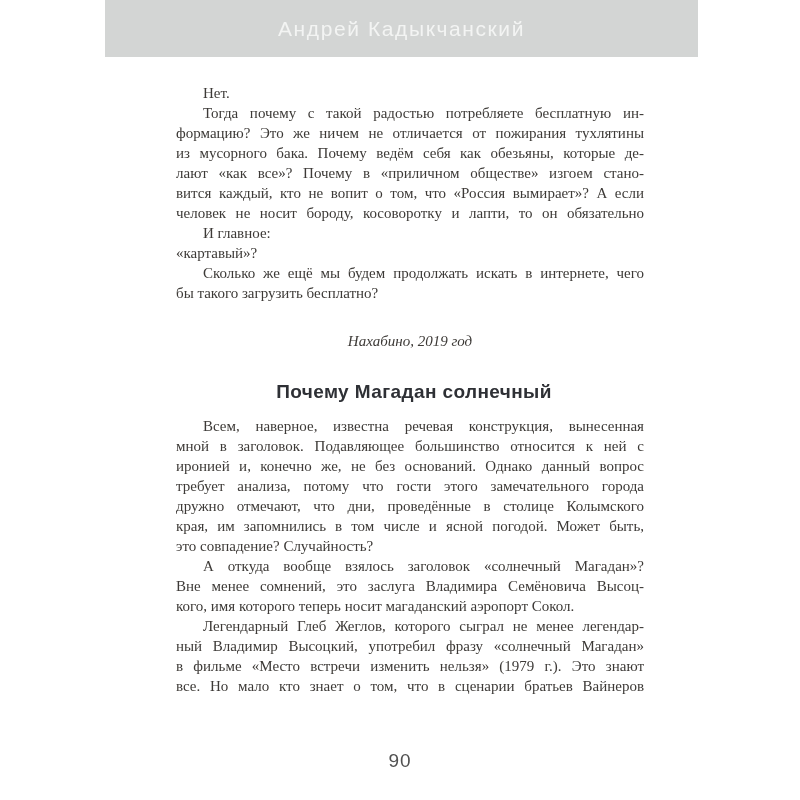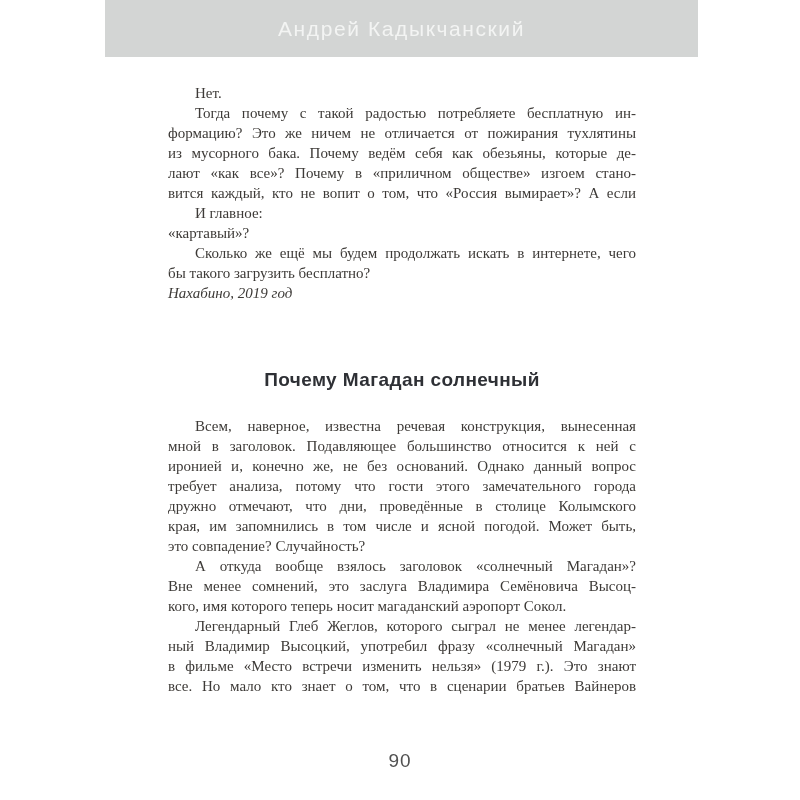--- a/index.html
+++ b/index.html
@@ -23,45 +23,45 @@
   }
   .banner-text {
     font-family: "Liberation Sans", "DejaVu Sans", sans-serif;
     font-weight: 400;
     font-size: 21px;
     letter-spacing: 1.6px;
     color: #f3f4f3;
   }
   .textcol {
     position: absolute;
-    left: 168px;
+    left: 176px;
     width: 468px;
   }
   .sec1 { top: 83px; }
   .sec2 { top: 416px; }
   .line {
     font-size: 15px;
     line-height: 20px;
     color: #3d3a37;
     white-space: nowrap;
     text-align: left;
   }
   .line.just {
     white-space: normal;
     text-align: justify;
     text-align-last: justify;
   }
   .line.indent { text-indent: 27px; }
-  .line.align-right { text-align: left; }
+  .line.align-right { text-align: center; margin-top: 28px; }
   .line.italic { font-style: italic; }
   .heading {
     position: absolute;
     left: 168px; top: 368px;
     width: 468px;
-    margin: 0;
+    margin: 12px;
     text-align: center;
     font-family: "Liberation Sans", "DejaVu Sans", sans-serif;
     font-weight: 700;
     font-size: 19px;
     line-height: 24px;
     letter-spacing: 0.4px;
     color: #2e3035;
   }
   .pagenum {
     position: absolute;
@@ -92,20 +92,21 @@
       <div class="line indent just">Тогда почему с такой радостью потребляете бесплатную ин-</div>
 
       <div class="line just">формацию? Это же ничем не отличается от пожирания тухлятины</div>
 
       <div class="line just">из мусорного бака. Почему ведём себя как обезьяны, которые де-</div>
 
       <div class="line just">лают «как все»? Почему в «приличном обществе» изгоем стано-</div>
 
       <div class="line just">вится каждый, кто не вопит о том, что «Россия вымирает»? А если</div>
 
+      <div class="line just">человек не носит бороду, косоворотку и лапти, то он обязательно</div>
 
       <div class="line indent">И главное:</div>
 
       <div class="line">«картавый»?</div>
 
       <div class="line indent just">Сколько же ещё мы будем продолжать искать в интернете, чего</div>
 
       <div class="line">бы такого загрузить бесплатно?</div>
 
       <div class="line italic align-right">Нахабино, 2019 год</div>

